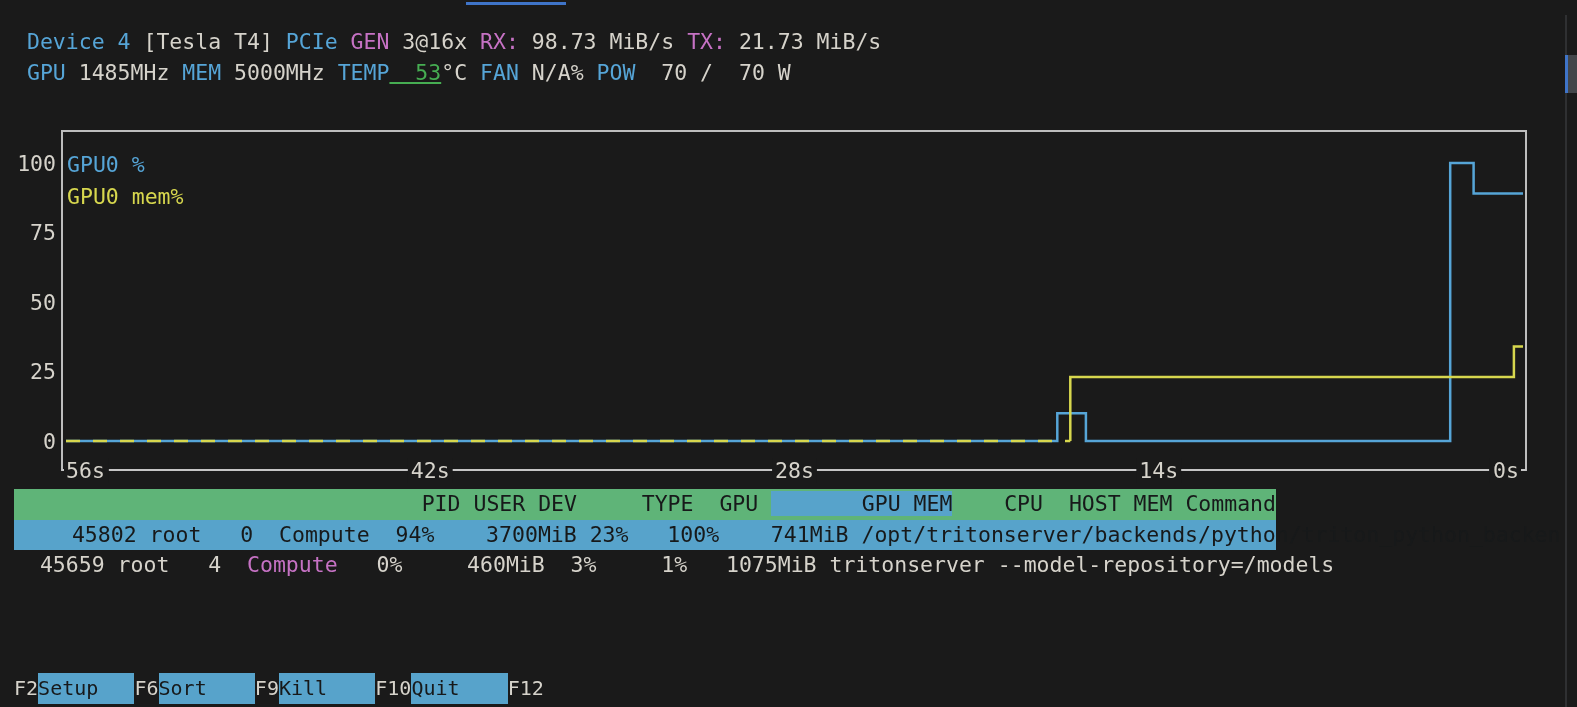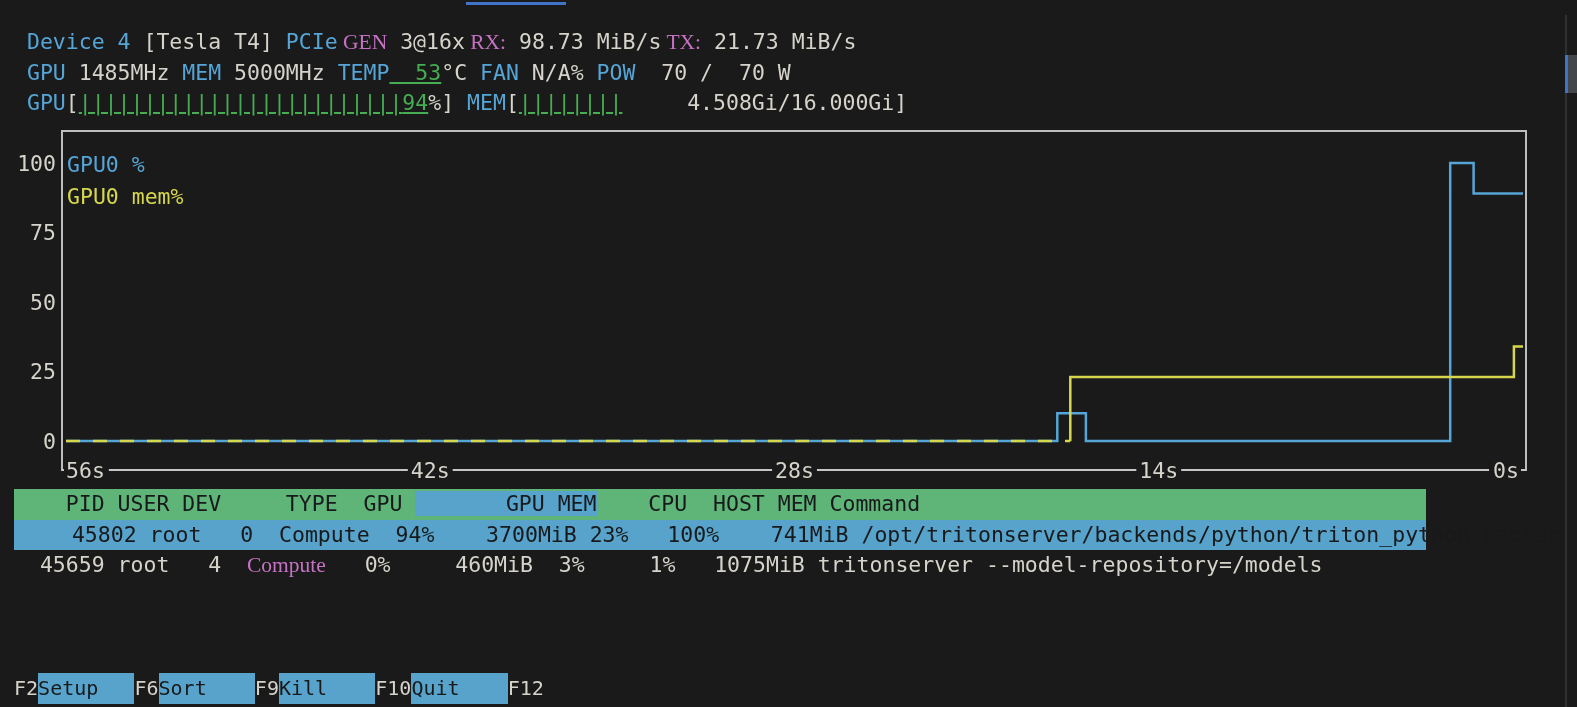--- a/index.html
+++ b/index.html
@@ -10,25 +10,25 @@
   }
   #screen{position:absolute;inset:0;}
   .tline{
     position:absolute;left:14px;margin:0;
     font-size:21.5px;line-height:30.7px;white-space:pre;
     color:var(--fg);
   }
   .tline span{white-space:pre;}
   .c-fg{color:var(--fg);}
   .c-blue{color:var(--blue);}
-  .c-magenta{color:var(--magenta);font-family:Liberation Serif, serif;}
+  .c-magenta{color:var(--magenta);}
   .c-green{color:var(--green);text-decoration:underline;}
   .tabline{position:absolute;left:466px;top:2px;width:100px;height:3px;background:var(--scroll_accent);}
   #chart{position:absolute;left:0;top:125px;width:1577px;height:360px;}
-  #table{position:absolute;left:14px;top:489px;width:1412px;}
+  #table{position:absolute;left:14px;top:489px;width:1262px;text-align:right;}
   .trow{
     height:30.7px;line-height:30.7px;font-size:21.5px;white-space:pre;
     color:var(--fg);
   }
   .trow span{white-space:pre;}
   .thead{background:var(--green_bg);color:var(--dark);}
   .thead .hl{background:var(--blue_bg);}
   .row-selected{background:var(--blue_bg);color:var(--dark);padding-left:32px;}
   #fnbar{
     position:absolute;left:14px;top:673px;width:1514px;height:31px;
@@ -44,21 +44,20 @@
 <body>
 
 <div id="screen">
 
   <div class="tabline"></div>
 
   <pre class="tline" style="top:27px"><span class="c-blue"> Device 4</span><span class="c-fg"> [Tesla T4]</span><span class="c-blue"> PCIe</span><span class="c-magenta"> GEN</span><span class="c-fg"> 3@16x</span><span class="c-magenta"> RX:</span><span class="c-fg"> 98.73 MiB/s</span><span class="c-magenta"> TX:</span><span class="c-fg"> 21.73 MiB/s</span></pre>
 
   <pre class="tline" style="top:58px"><span class="c-blue"> GPU</span><span class="c-fg"> 1485MHz</span><span class="c-blue"> MEM</span><span class="c-fg"> 5000MHz</span><span class="c-blue"> TEMP</span><span class="c-green">  53</span><span class="c-fg">°C</span><span class="c-blue"> FAN</span><span class="c-fg"> N/A%</span><span class="c-blue"> POW</span><span class="c-fg">  70 /  70 W</span></pre>
 
-  <pre class="tline" style="top:88px"><span class="c-blue"> GPU</span><span class="c-fg">[</span><span class="c-green">|||||||||||||||||||||||||</span><span class="c-green">94</span><span class="c-fg">%]</span><span class="c-blue"> MEM</span><span class="c-fg">[</span><span class="c-green">||||||||</span><span class="c-fg">     4.508Gi/16.000Gi]</span></pre>
 
   <div id="chart"><svg width="1577" height="360" viewBox="0 0 1577 360">
         <rect x="62" y="6" width="1464" height="339" fill="none" stroke="#bdbdbd" stroke-width="2"></rect>
         <text x="56" y="323.5" text-anchor="end" fill="#d6d3cb" font-size="21.5" font-family="DejaVu Sans Mono, Liberation Mono, monospace">0</text>
         <text x="56" y="254" text-anchor="end" fill="#d6d3cb" font-size="21.5" font-family="DejaVu Sans Mono, Liberation Mono, monospace">25</text>
         <text x="56" y="184.5" text-anchor="end" fill="#d6d3cb" font-size="21.5" font-family="DejaVu Sans Mono, Liberation Mono, monospace">50</text>
         <text x="56" y="115" text-anchor="end" fill="#d6d3cb" font-size="21.5" font-family="DejaVu Sans Mono, Liberation Mono, monospace">75</text>
         <text x="56" y="45.5" text-anchor="end" fill="#d6d3cb" font-size="21.5" font-family="DejaVu Sans Mono, Liberation Mono, monospace">100</text>
         <line x1="62" y1="345" x2="1526" y2="345" stroke="#c6c6c6" stroke-width="2"></line>
         <rect x="64" y="333" width="44.849999999999994" height="25" fill="#1a1a1a"></rect>

